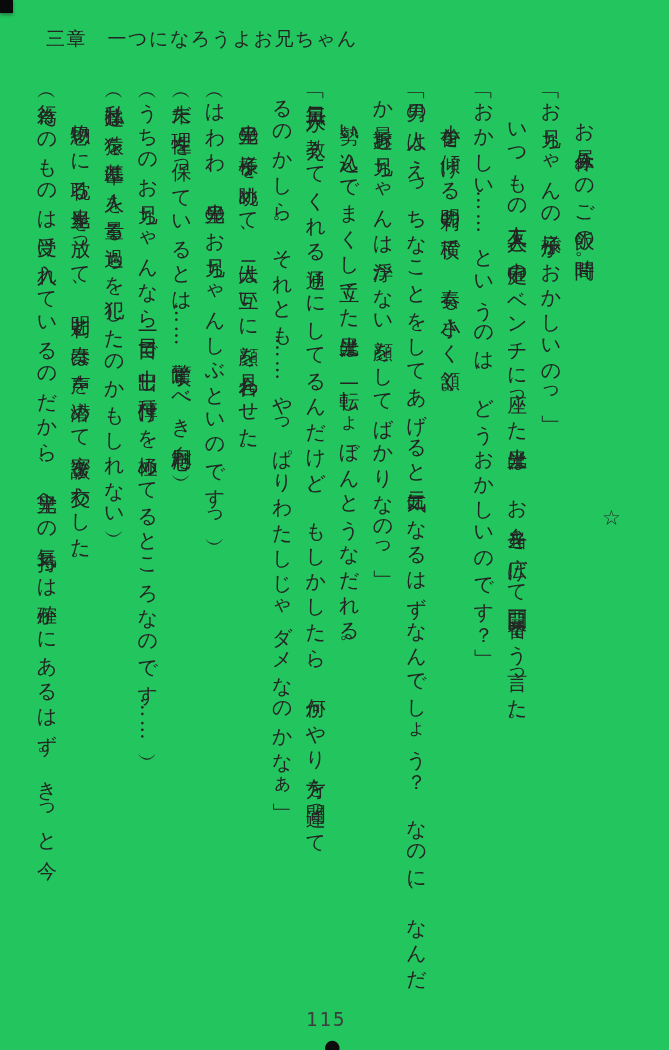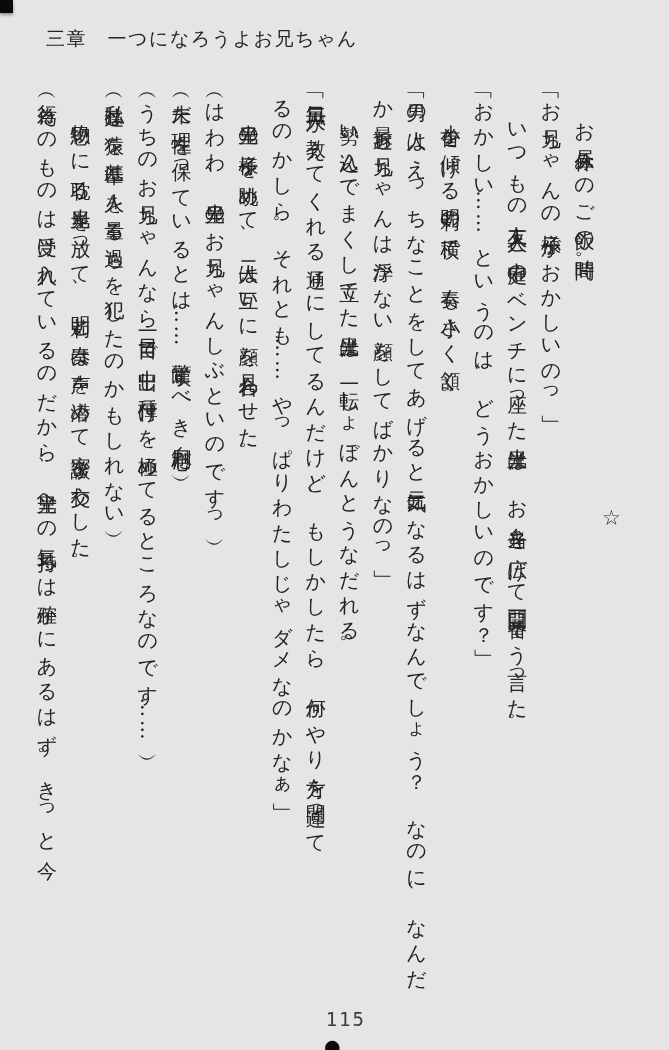--- a/index.html
+++ b/index.html
@@ -3,21 +3,21 @@
 <meta charset="utf-8">
 <style>
   html, body {
     margin: 0;
     padding: 0;
   }
   .page {
     position: relative;
     width: 669px;
     height: 1050px;
-    background: #e5e5e5;
+    background: #22c55e;
     overflow: hidden;
     font-family: "DejaVu Serif", "Liberation Serif", serif;
     color: #242424;
   }
   .scan-corner {
     position: absolute;
     left: 0;
     top: 0;
     width: 13px;
     height: 13px;
@@ -56,21 +56,21 @@
     top: 506px;
     font-size: 21px;
     font-family: "DejaVu Sans", sans-serif;
     color: #2b2b2b;
   }
   .page-number {
     position: absolute;
     left: 306px;
     top: 1008px;
     width: 60px;
-    text-align: right;
+    text-align: left;
     font-family: "DejaVu Sans Mono", "Liberation Mono", monospace;
     font-size: 19px;
     letter-spacing: 2px;
     color: #3d3d3d;
   }
   .binding-dot {
     position: absolute;
     left: 324px;
     top: 1035px;
     font-size: 19px;

